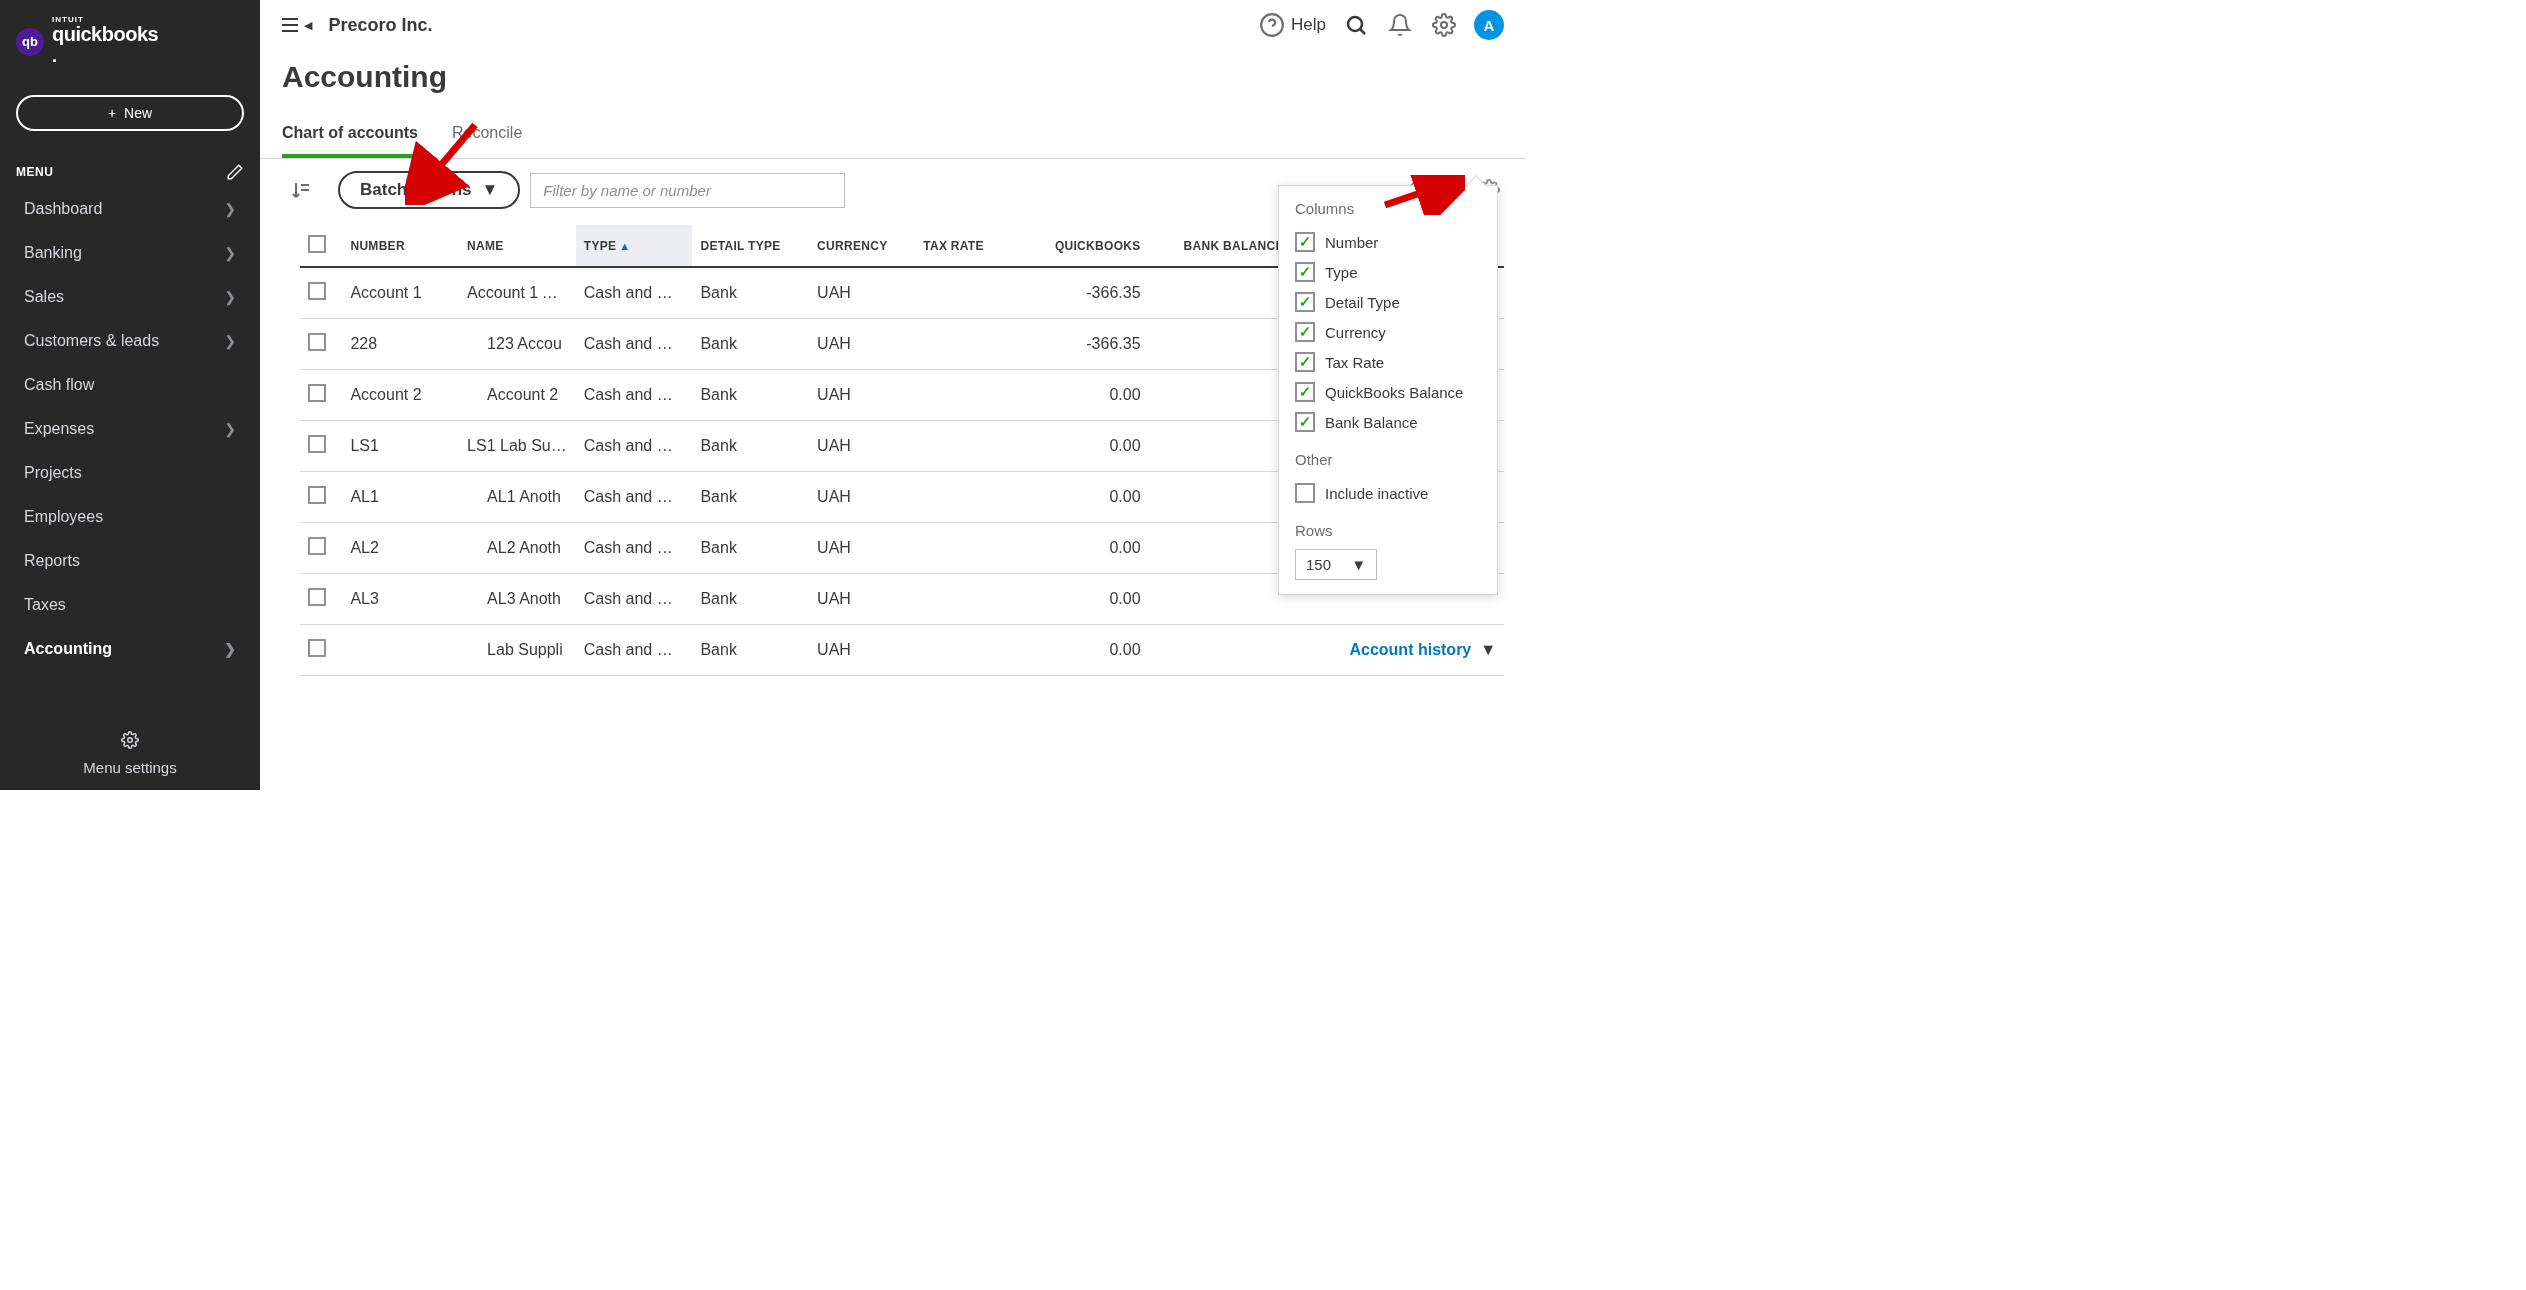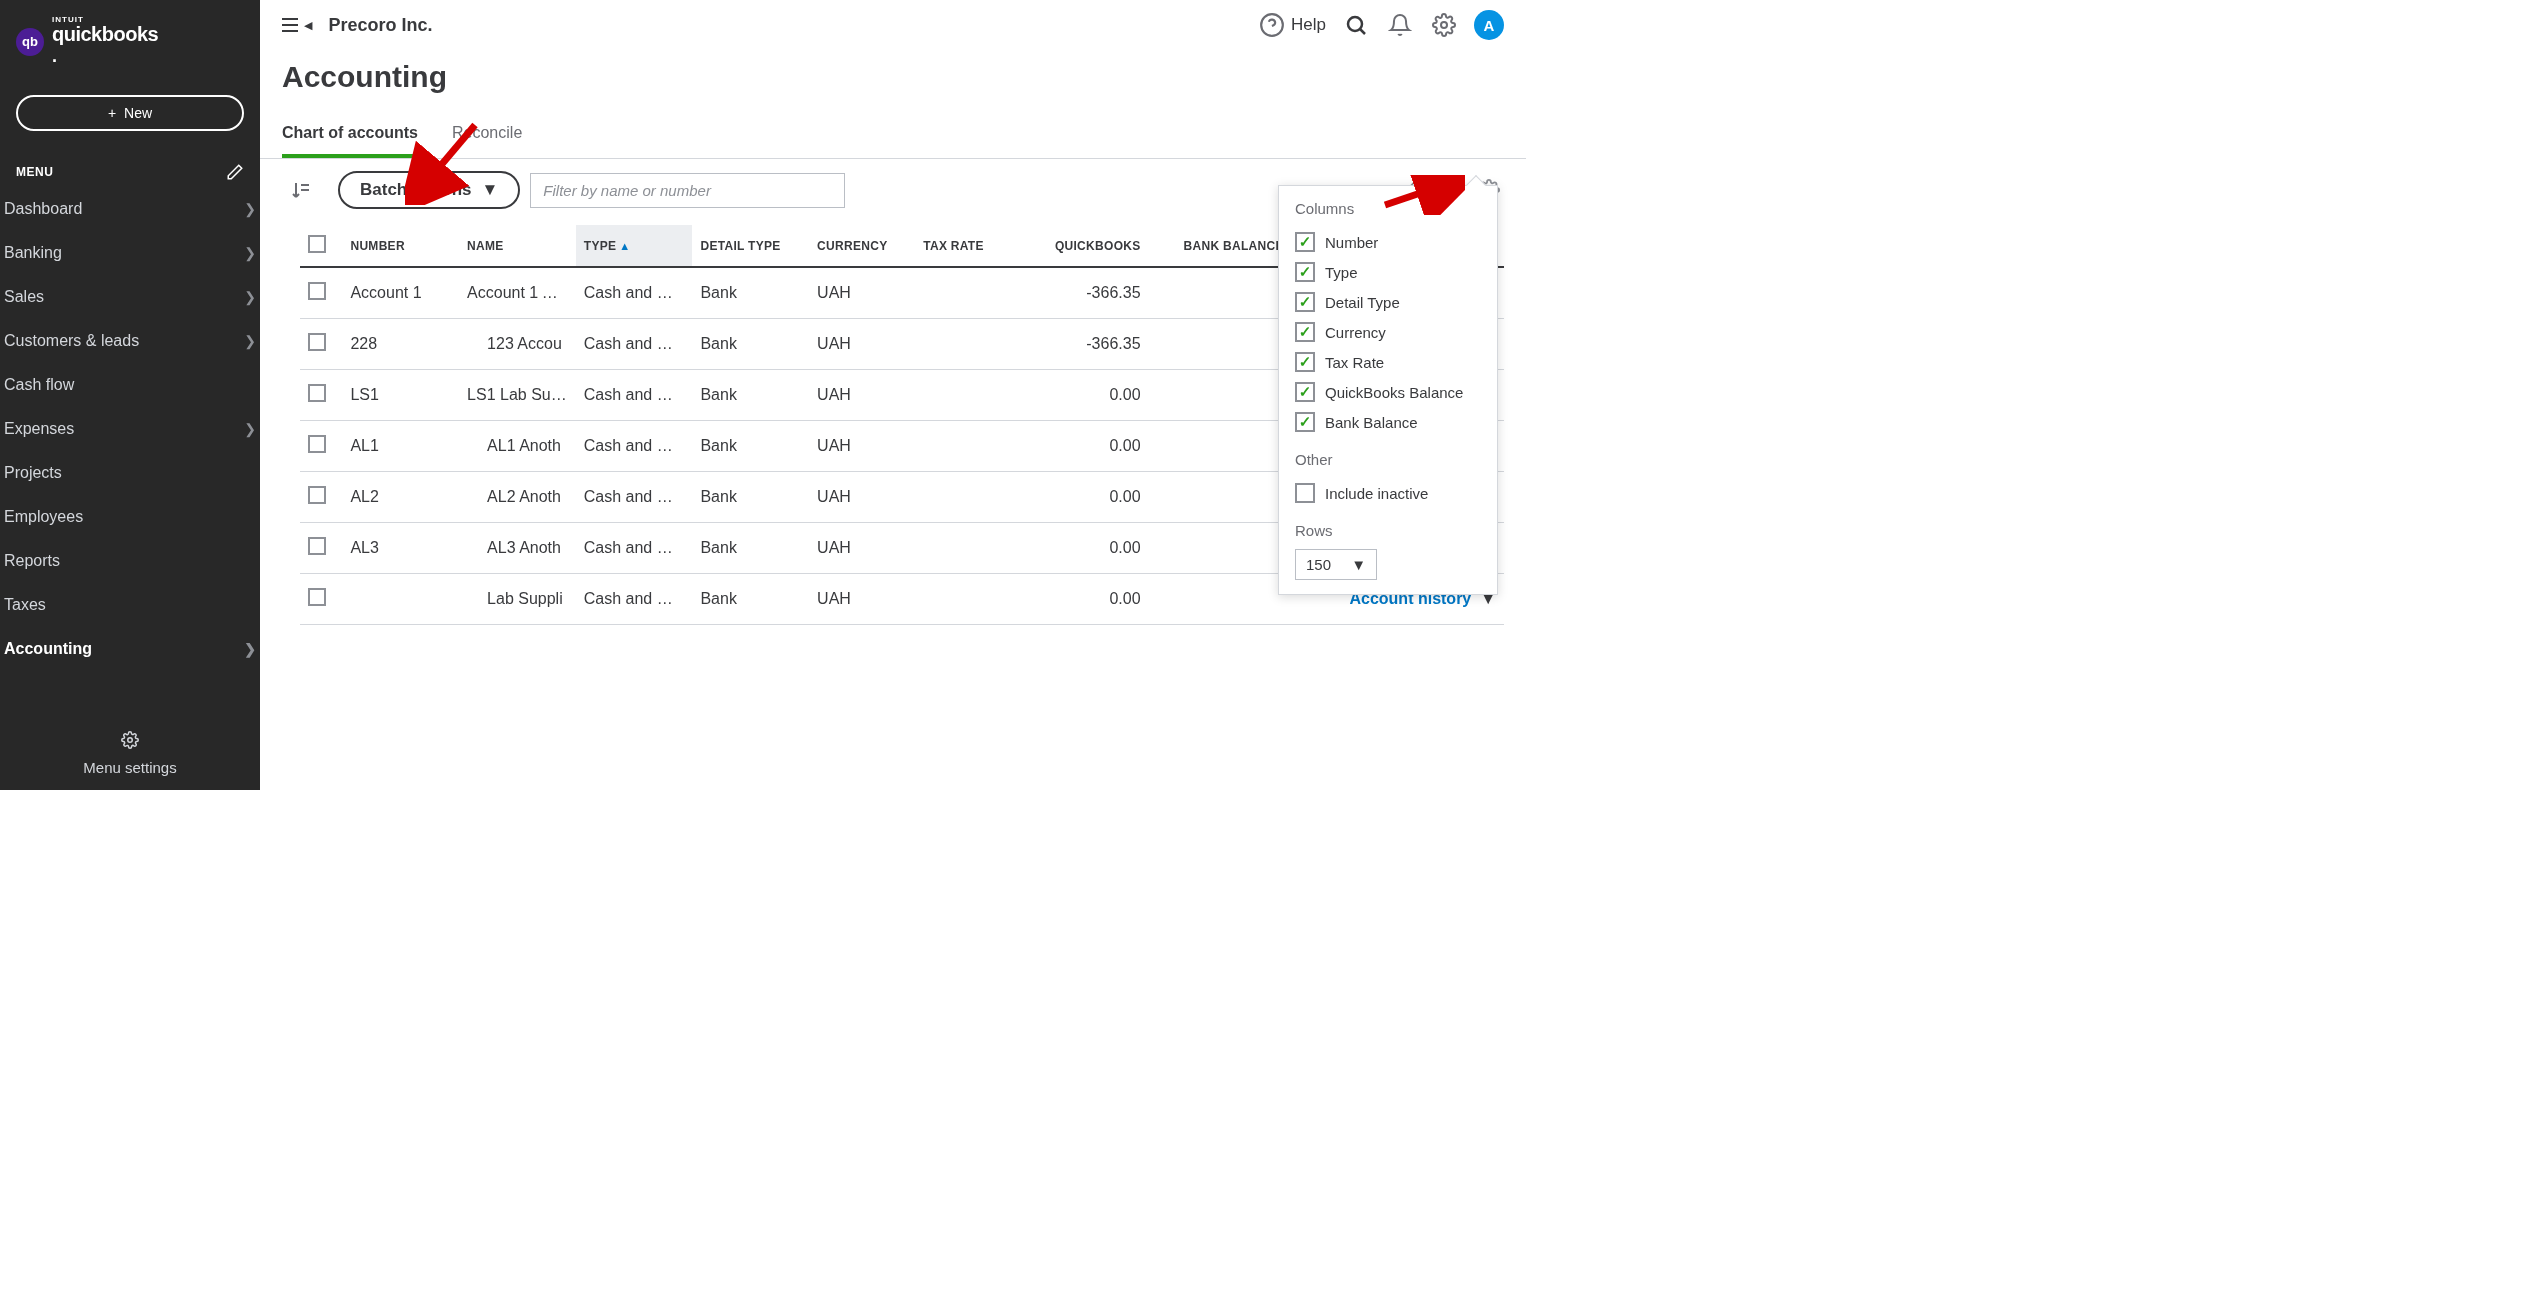--- a/index.html
+++ b/index.html
@@ -9,21 +9,21 @@
 
 .sidebar { width: 260px; background: #282828; color: #fff; display: flex; flex-direction: column; padding-top: 12px; }
 .logo { display: flex; align-items: center; padding: 4px 16px 14px; gap: 8px; }
 .logo-circle { width: 28px; height: 28px; background: #4c1d95; border-radius: 50%; display: flex; align-items: center; justify-content: center; color: #fff; font-weight: bold; font-size: 13px; }
 .logo-text { font-size: 20px; font-weight: 600; letter-spacing: -0.5px; }
 .intuit { font-size: 8px; font-weight: 700; letter-spacing: 1px; display: block; line-height: 1; }
 .brand { display: block; line-height: 1; }
 .new-btn { margin: 14px 16px; border: 2px solid #fff; border-radius: 22px; padding: 8px 0; text-align: center; font-size: 14px; font-weight: 500; display: flex; align-items: center; justify-content: center; gap: 8px; cursor: pointer; }
 .menu-header { padding: 18px 16px 6px; font-size: 12px; font-weight: 700; letter-spacing: 0.5px; display: flex; justify-content: space-between; align-items: center; }
 .nav { flex: 1; }
-.nav-item { padding: 13px 4px; display: flex; justify-content: space-between; align-items: center; font-size: 16px; cursor: pointer; color: #d4d7dc; }
+.nav-item { padding: 13px 24px; display: flex; justify-content: space-between; align-items: center; font-size: 16px; cursor: pointer; color: #d4d7dc; }
 .nav-item.active { color: #fff; font-weight: 700; }
 .nav-item .chev { font-size: 14px; color: #8d9096; }
 .menu-settings { padding: 14px 16px; display: flex; align-items: center; gap: 10px; font-size: 15px; color: #d4d7dc; cursor: pointer; flex-direction: column; }
 
 
 .main { flex: 1; display: flex; flex-direction: column; }
 .topbar { display: flex; align-items: center; padding: 10px 22px; gap: 16px; }
 .hamburger { font-size: 20px; cursor: pointer; display: flex; align-items: center; gap: 2px; }
 .company-name { font-size: 18px; font-weight: 600; }
 .topbar-spacer { flex: 1; }
@@ -277,20 +277,32 @@
               <td>Cash and …</td>
               <td>Bank</td>
               <td>UAH</td>
               <td></td>
               <td class="right">-366.35</td>
               <td class="right"></td>
               <td></td>
             </tr>
             <tr>
               <td class="col-chk"><span class="chk"></span></td>
+              <td>Account 2</td>
+              <td style="padding-left:28px;">Account 2</td>
+              <td>Cash and …</td>
+              <td>Bank</td>
+              <td>UAH</td>
+              <td></td>
+              <td class="right">0.00</td>
+              <td class="right"></td>
+              <td></td>
+            </tr>
+            <tr>
+              <td class="col-chk"><span class="chk"></span></td>
               <td>LS1</td>
               <td style="">LS1 Lab Supp</td>
               <td>Cash and …</td>
               <td>Bank</td>
               <td>UAH</td>
               <td></td>
               <td class="right">0.00</td>
               <td class="right"></td>
               <td></td>
             </tr>

